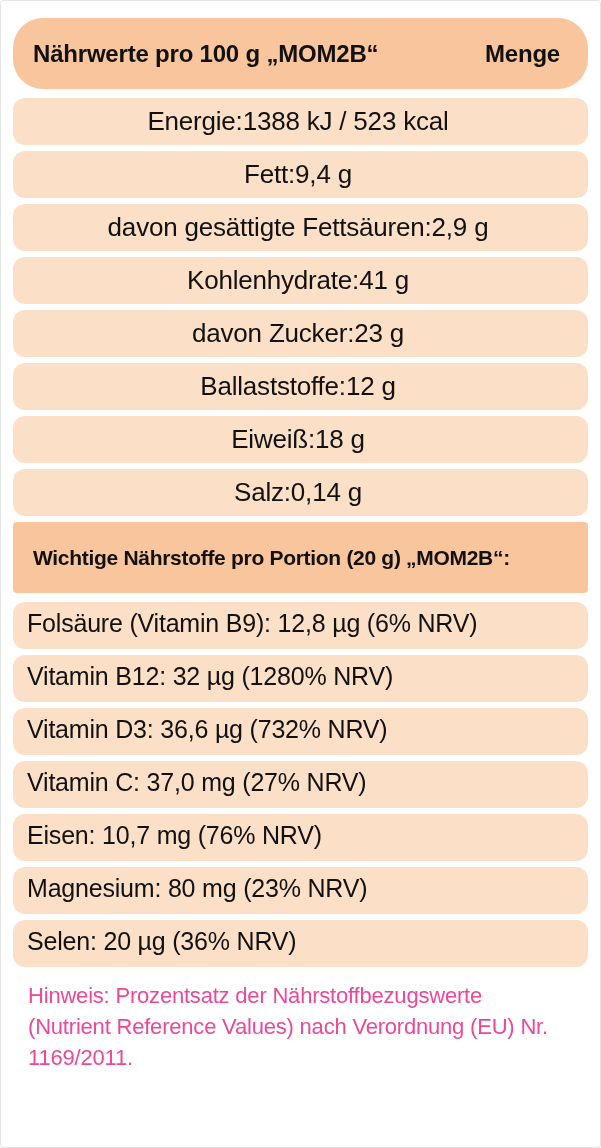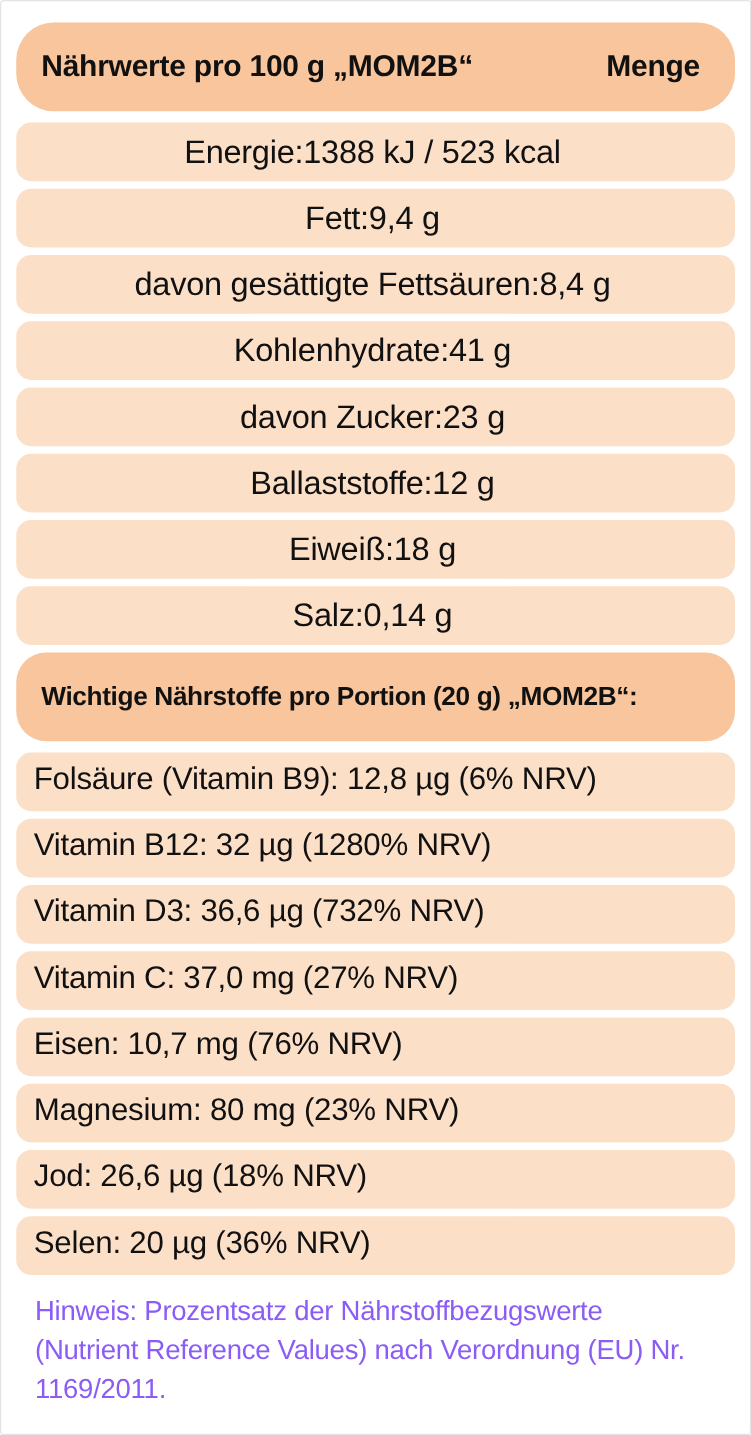--- a/index.html
+++ b/index.html
@@ -33,21 +33,21 @@
     padding: 0 28px 0 20px;
     font-size: 24px;
     font-weight: bold;
     letter-spacing: -0.2px;
     margin-bottom: 9px;
   }
   .hdr2 {
     box-sizing: border-box;
     height: 71px;
     background: #f9c59c;
-    border-radius: 24px;
+    border-radius: 4px;
     display: flex;
     align-items: center;
     padding: 0 20px;
     font-size: 21px;
     font-weight: bold;
     letter-spacing: -0.3px;
     margin-top: 4px;
     margin-bottom: 9px;
   }
   .row {
@@ -80,21 +80,21 @@
     margin-bottom: 6px;
     white-space: nowrap;
   }
   .footer-note {
     box-sizing: border-box;
     width: 556px;
     padding: 7px 0 0 15px;
     font-size: 22px;
     line-height: 31px;
     letter-spacing: -0.2px;
-    color: #8b5cf6;
+    color: #ec4899;
   }
 </style>
 </head>
 <body>
 
 <div class="page">
 
   <div class="hdr">
     <span>Nährwerte pro 100 g „MOM2B“</span>
     <span>Menge</span>
@@ -103,21 +103,21 @@
   <div class="row">
     <span class="lbl">Energie:</span>
     <span class="val">1388 kJ / 523 kcal</span>
   </div>
   <div class="row">
     <span class="lbl">Fett:</span>
     <span class="val">9,4 g</span>
   </div>
   <div class="row">
     <span class="lbl">davon gesättigte Fettsäuren:</span>
-    <span class="val">8,4 g</span>
+    <span class="val">2,9 g</span>
   </div>
   <div class="row">
     <span class="lbl">Kohlenhydrate:</span>
     <span class="val">41 g</span>
   </div>
   <div class="row">
     <span class="lbl">davon Zucker:</span>
     <span class="val">23 g</span>
   </div>
   <div class="row">
@@ -149,21 +149,18 @@
   <div class="vrow">
     <span>Vitamin C: 37,0 mg (27% NRV)</span>
   </div>
   <div class="vrow">
     <span>Eisen: 10,7 mg (76% NRV)</span>
   </div>
   <div class="vrow">
     <span>Magnesium: 80 mg (23% NRV)</span>
   </div>
   <div class="vrow">
-    <span>Jod: 26,6 µg (18% NRV)</span>
-  </div>
-  <div class="vrow">
     <span>Selen: 20 µg (36% NRV)</span>
   </div>
 
   <div class="footer-note">Hinweis: Prozentsatz der Nährstoffbezugswerte (Nutrient Reference Values) nach Verordnung (EU) Nr. 1169/2011.</div>
 
 </div>
 
 </body></html>

